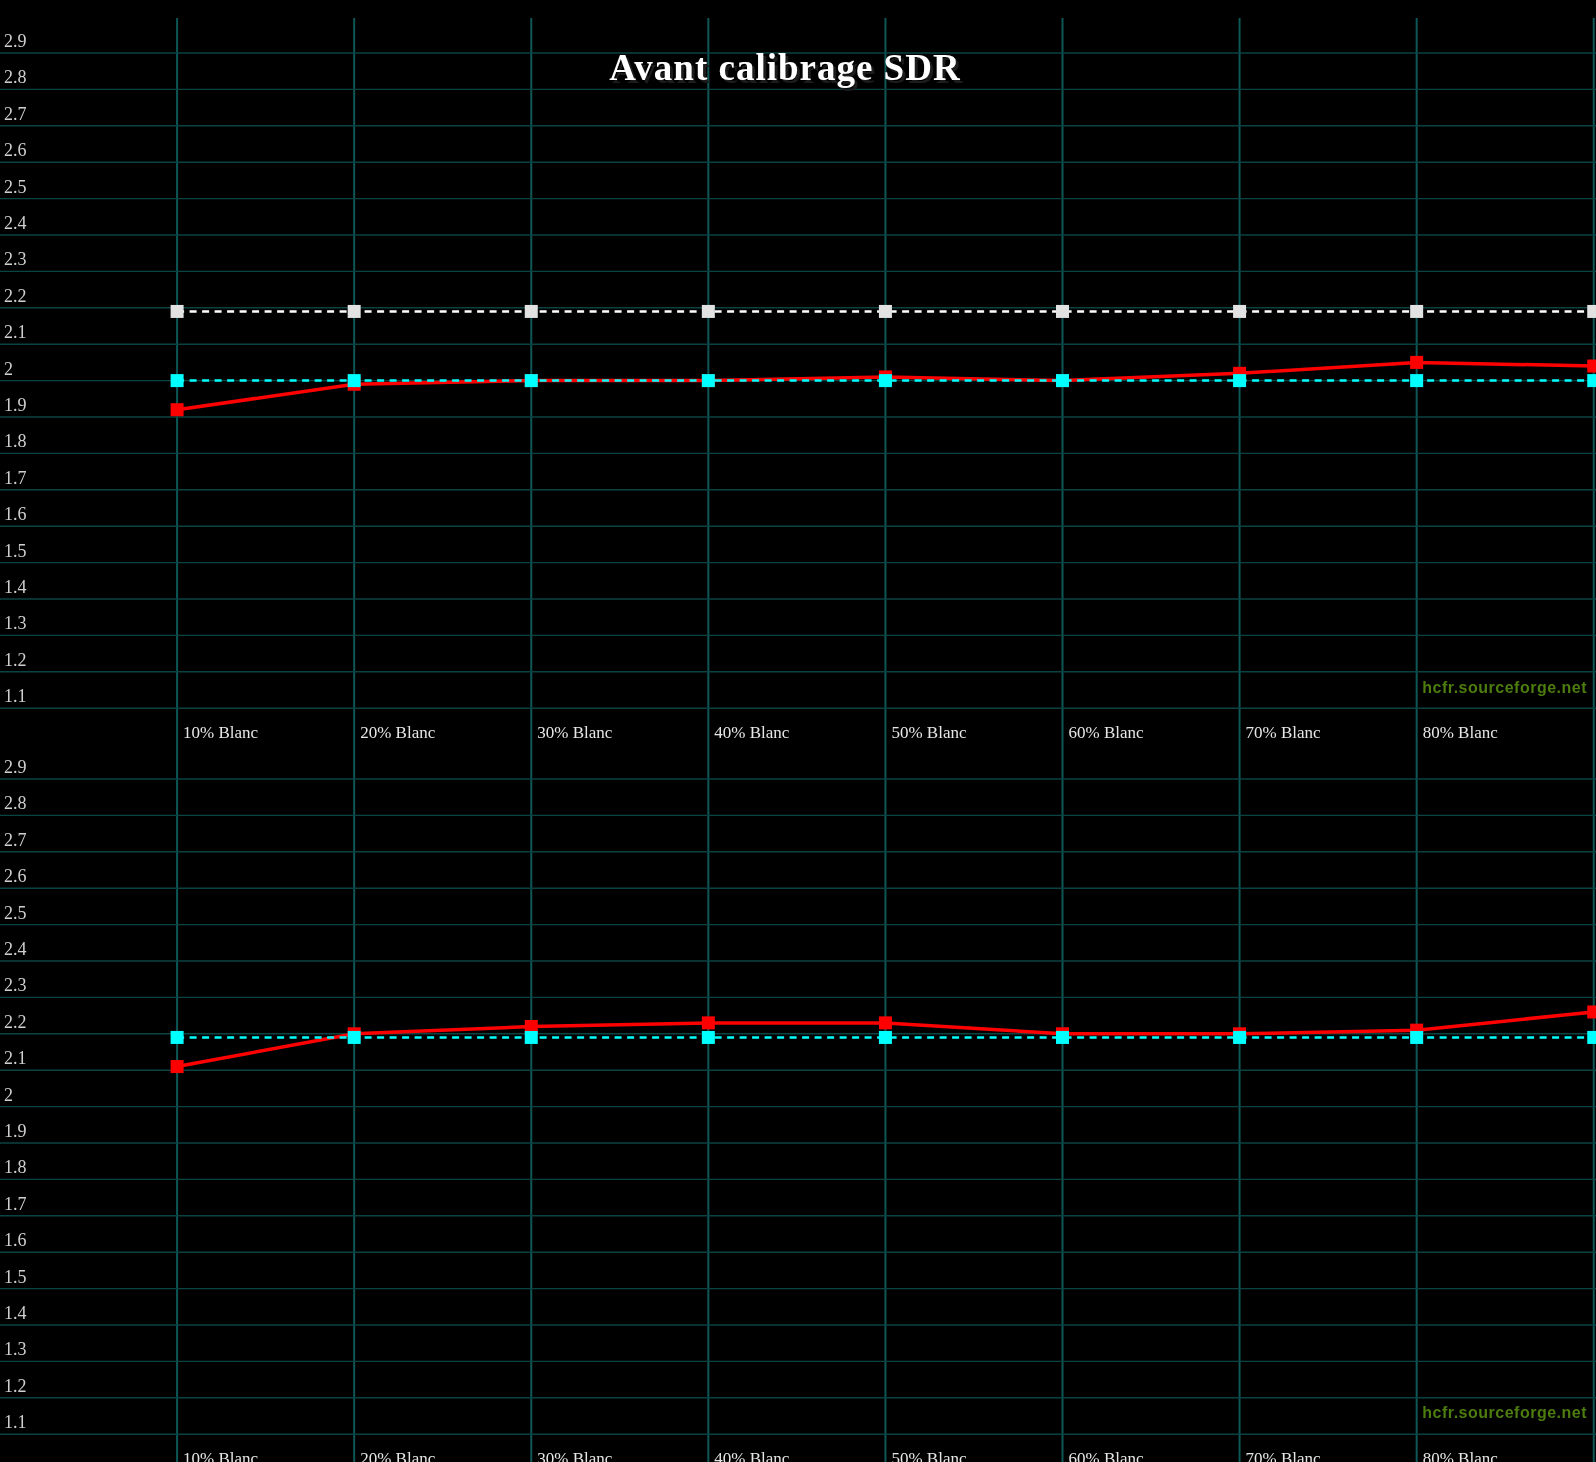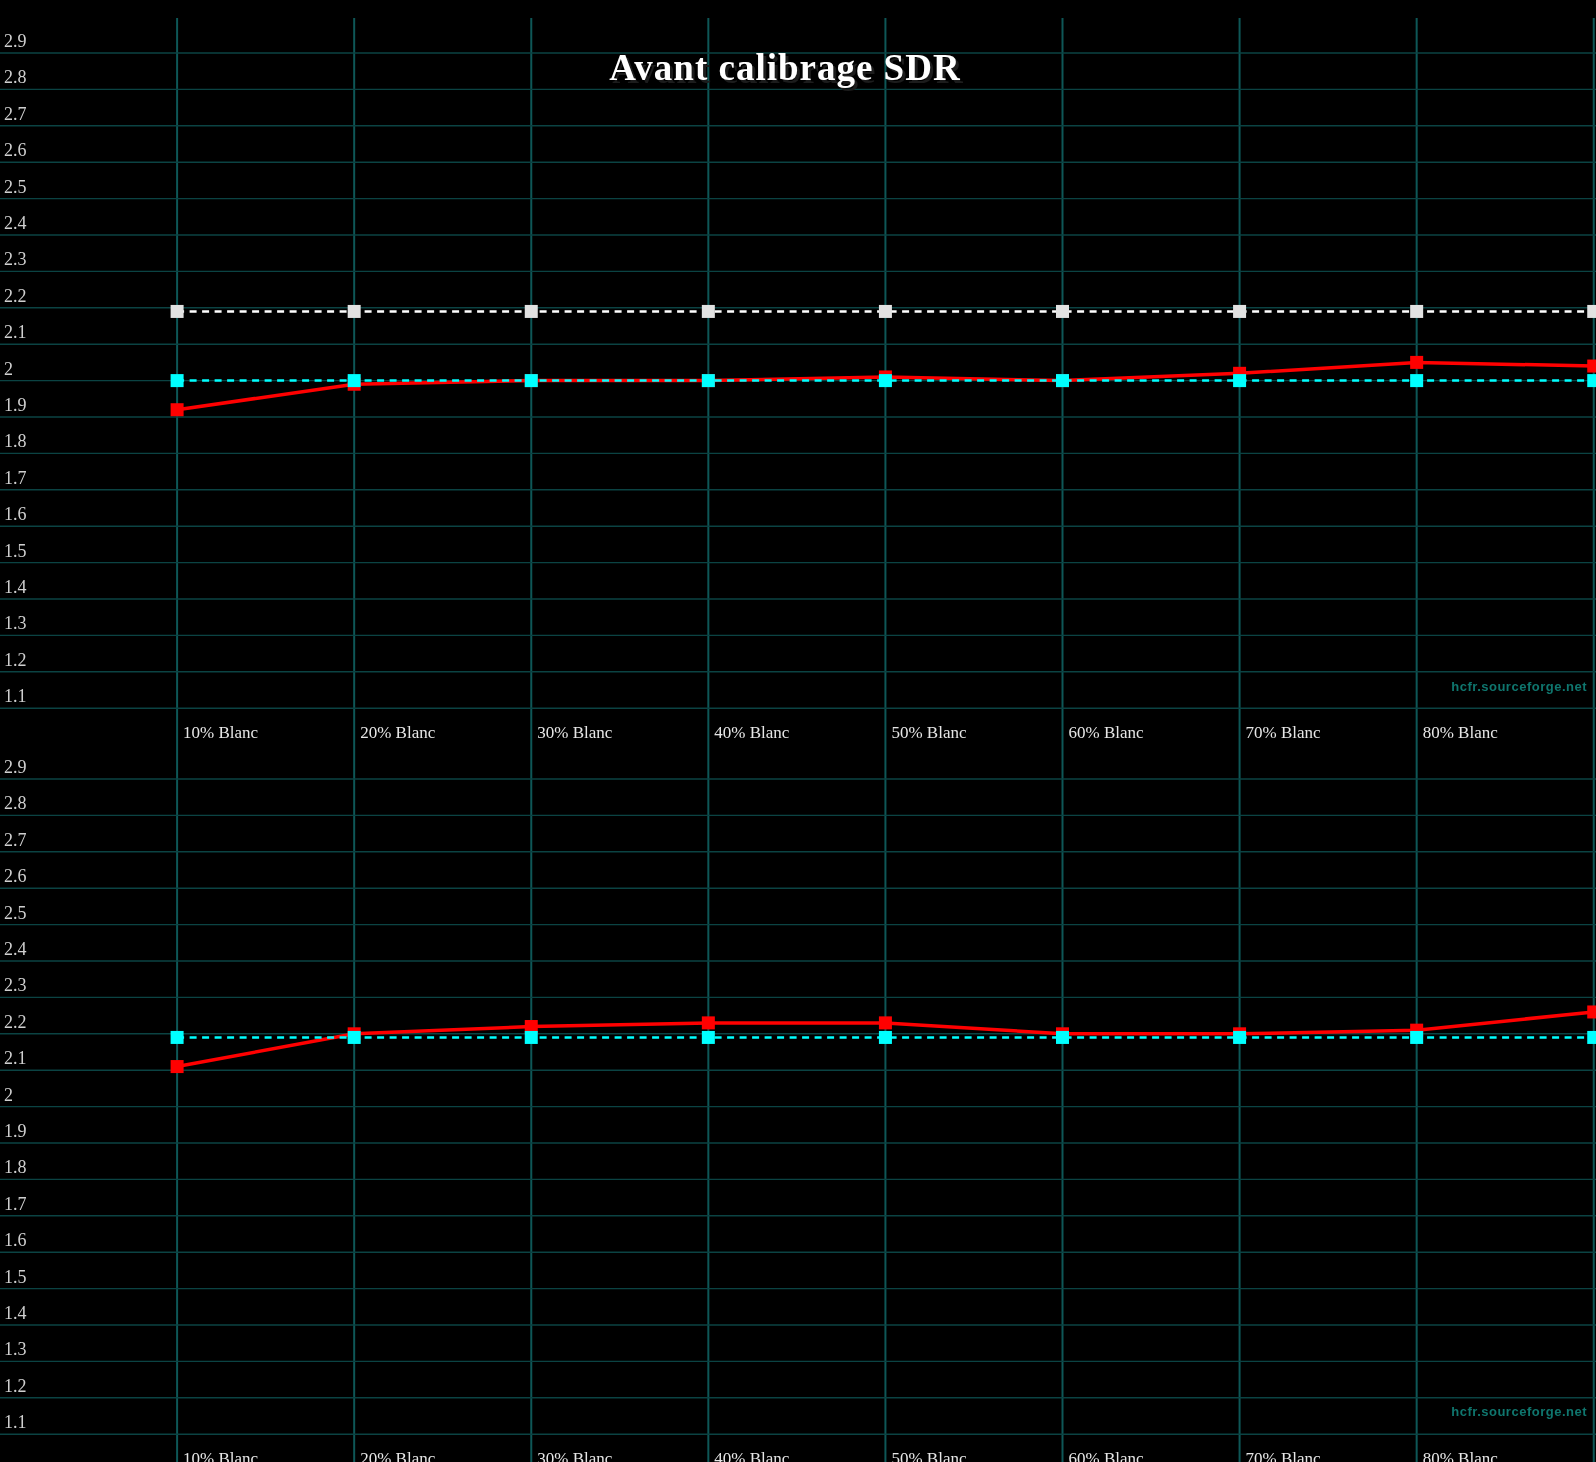--- a/index.html
+++ b/index.html
@@ -4,23 +4,23 @@
 <style>
   html,body{margin:0;padding:0;background:#000;}
   #stage{position:relative;width:1596px;height:1462px;background:#000;overflow:hidden;
          font-family:"Liberation Serif","DejaVu Serif",serif;margin-top:18px;}
   #chart-svg{position:absolute;left:0;top:0;}
   .chart-title{position:absolute;left:0;width:1570px;text-align:center;color:#fff;
                font-family:"Liberation Serif","DejaVu Serif",serif;font-weight:bold;
                font-size:37px;letter-spacing:1px;text-shadow:3px 3px 0 #1c1c1c;z-index:3;}
   #title-avant{top:28px;}
   #title-apres{top:753px;}
-  .watermark{position:absolute;right:9px;color:#0f766e;
+  .watermark{position:absolute;right:9px;color:#4d7c0f;
              font-family:"Liberation Sans","DejaVu Sans",sans-serif;font-weight:bold;
-             font-size:13px;letter-spacing:.5px;z-index:3;}
+             font-size:16px;letter-spacing:.5px;z-index:3;}
   #wm-1{top:661px;}
   #wm-2{top:1386px;}
   .ylab{font-family:"Liberation Serif","DejaVu Serif",serif;font-size:18px;fill:#cfcfcf;}
   .xlab{font-family:"Liberation Serif","DejaVu Serif",serif;font-size:17px;fill:#e6e6e6;}
 </style>
 </head>
 <body>
 
 <div id="stage">
   <svg id="chart-svg" width="1596" height="1462" viewBox="0 0 1596 1462">

